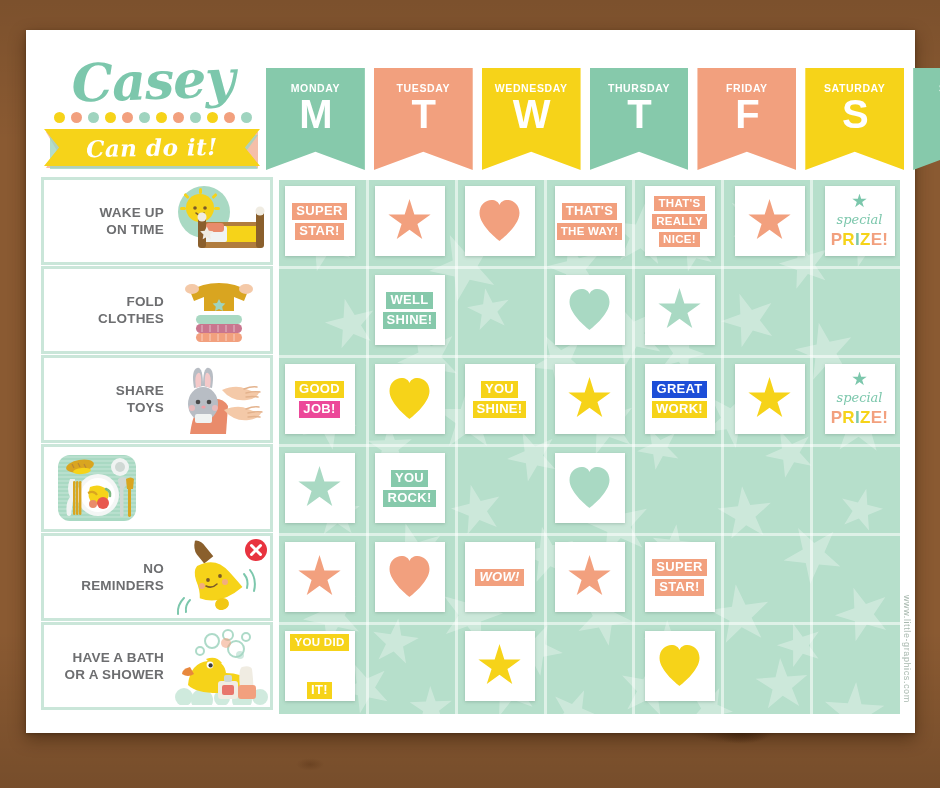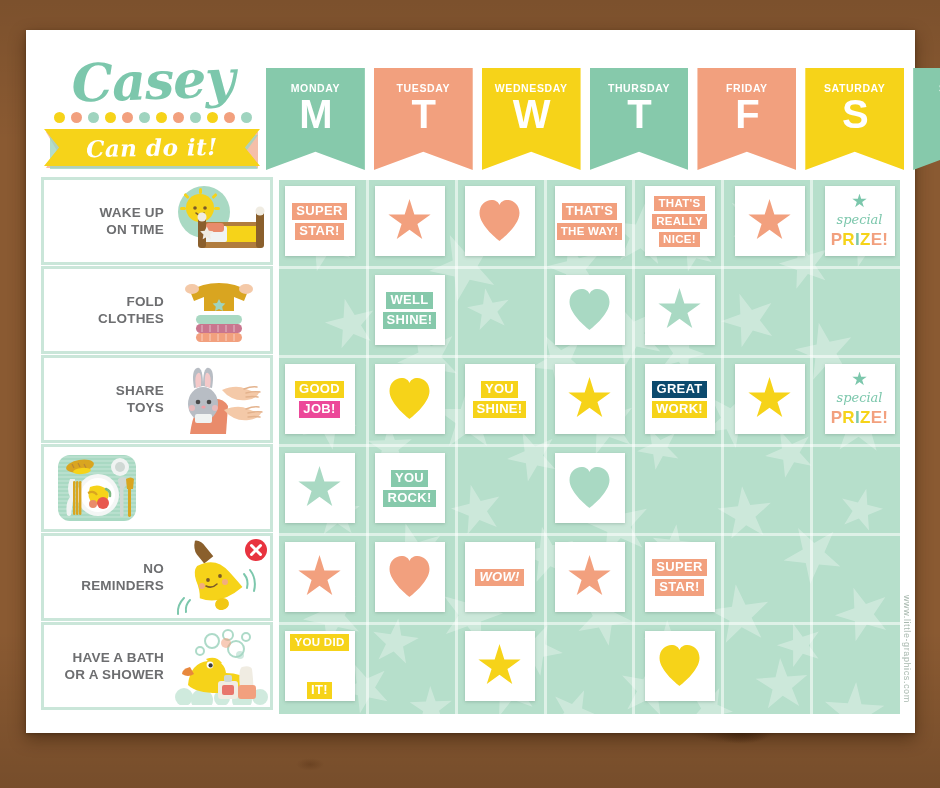--- a/index.html
+++ b/index.html
@@ -573,21 +573,21 @@
             <div class="st-line" style="background: rgb(246, 211, 25);">SHINE!</div>
           </div>
         </div>
         <div class="cell">
           <div class="sticker">
             <div class="st-shape star-shape" style="background: rgb(246, 211, 25);"></div>
           </div>
         </div>
         <div class="cell">
           <div class="sticker">
-            <div class="st-line" style="background: #0c4a6e; text-align: center;">GREAT</div>
+            <div class="st-line" style="background: #1d4ed8; text-align: center;">GREAT</div>
             <div class="st-line" style="background: rgb(246, 211, 25);">WORK!</div>
           </div>
         </div>
         <div class="cell">
           <div class="sticker">
             <div class="st-shape star-shape" style="background: rgb(246, 211, 25);"></div>
           </div>
         </div>
         <div class="cell">
           <div class="sticker">

